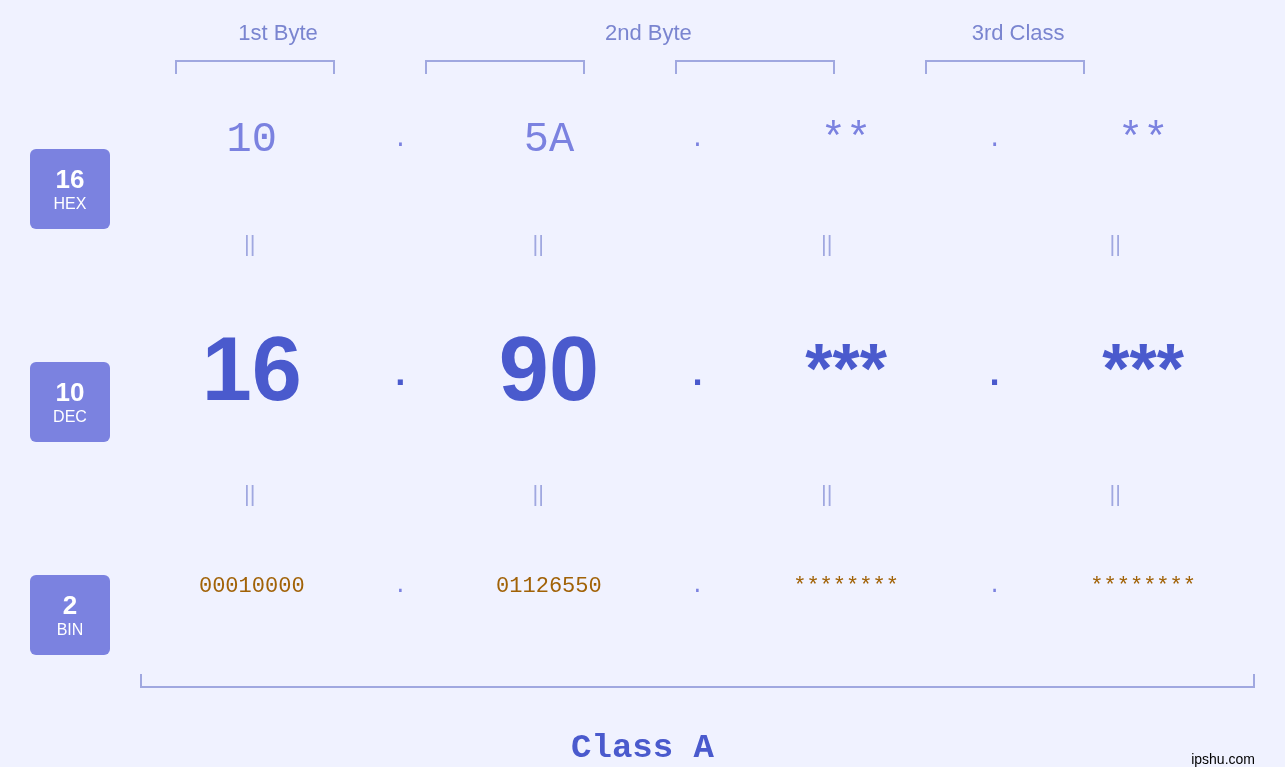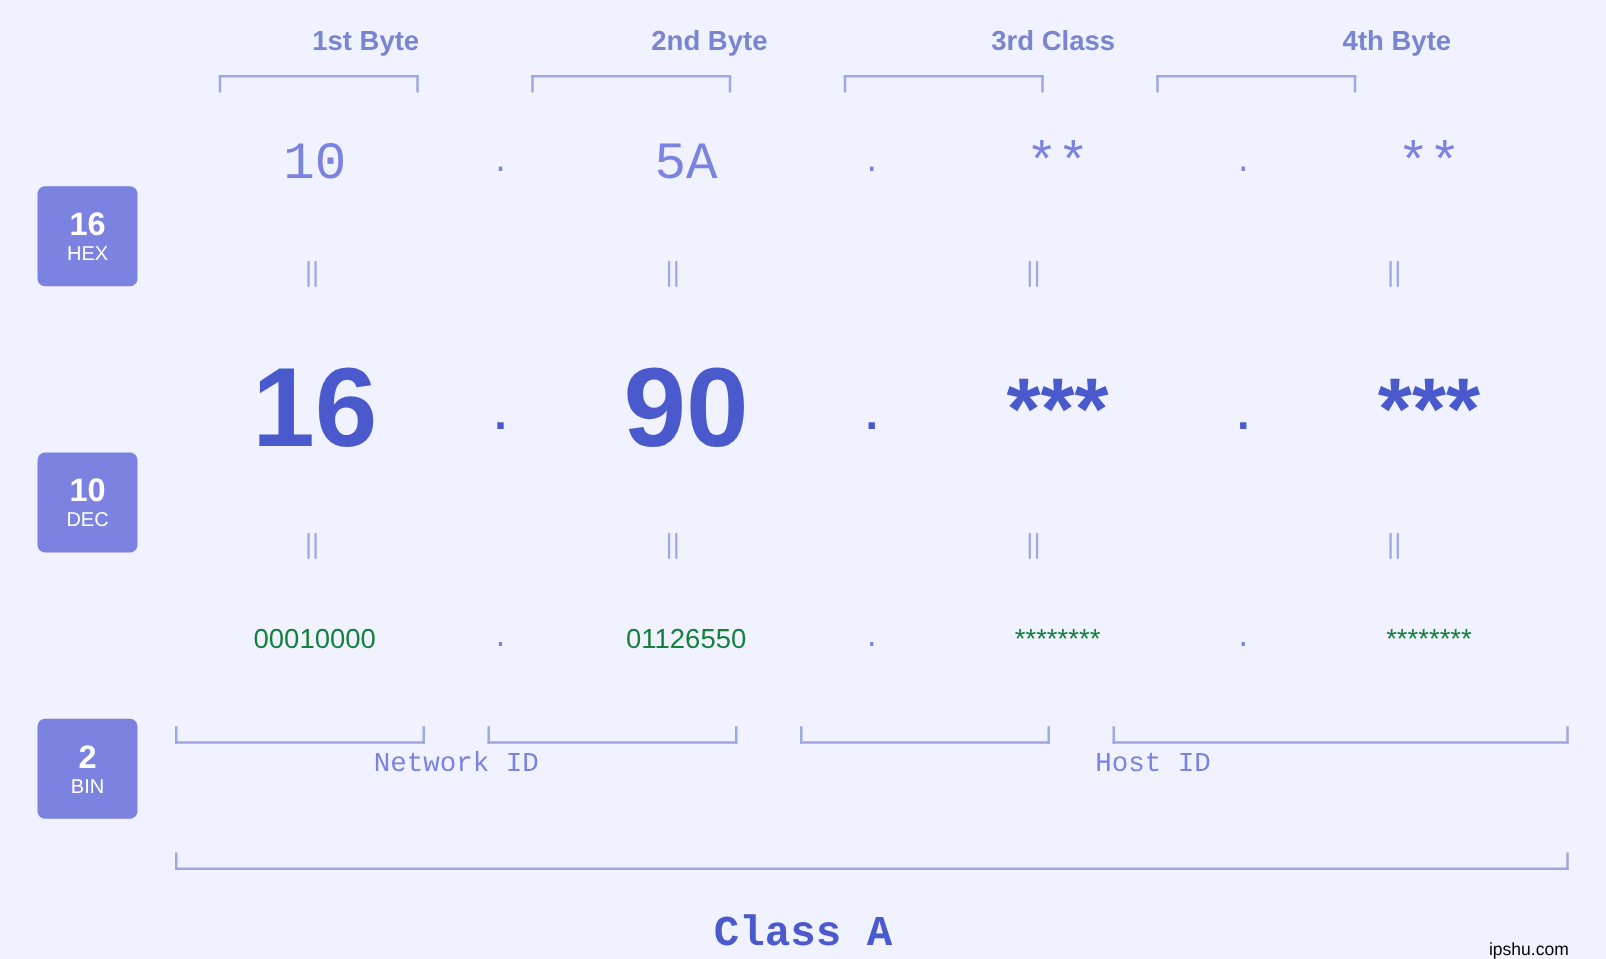--- a/index.html
+++ b/index.html
@@ -29,22 +29,22 @@
       padding-left: 155px;
       margin-top: 20px;
       justify-content: space-around;
       padding-right: 30px;
     }
 
     .byte-label {
       color: #7a85d0;
       font-size: 22px;
       font-family: Arial, sans-serif;
-      font-weight: bold;
-      text-align: center;
+      font-weight: normal;
+      text-align: left;
       width: 200px;
     }
 
     
     .bracket-row {
       display: flex;
       width: 100%;
       padding-left: 155px;
       padding-right: 30px;
       margin-top: 5px;
@@ -137,23 +137,23 @@
 
     .dec-val {
       color: #4a5acd;
       font-size: 90px;
       font-weight: bold;
       font-family: Arial, sans-serif;
       line-height: 1;
     }
 
     .bin-val {
-      color: #15803d;
+      color: #a16207;
       font-size: 22px;
-      font-family: Liberation Sans, sans-serif;
+      font-family: Liberation Mono, monospace;
     }
 
     .dot-large {
       color: #4a5acd;
       font-size: 36px;
       font-weight: bold;
       width: 50px;
       text-align: center;
       align-self: flex-end;
       padding-bottom: 18px;
@@ -240,21 +240,20 @@
   </style>
 </head>
 <body>
 
 <div class="main-container">
 
   <div class="byte-headers">
     <div class="byte-label">1st Byte</div>
     <div class="byte-label">2nd Byte</div>
     <div class="byte-label">3rd Class</div>
-    <div class="byte-label">4th Byte</div>
   </div>
 
   <div class="bracket-row">
     <div class="bracket-group">
       <div class="bracket-line"></div>
     </div>
     <div class="dot-sep">&nbsp;</div>
     <div class="bracket-group">
       <div class="bracket-line"></div>
     </div>
@@ -354,37 +353,20 @@
         <div class="dot-small">.</div>
         <div class="byte-cell">
           <span class="bin-val">********</span>
         </div>
         <div class="dot-small">.</div>
         <div class="byte-cell">
           <span class="bin-val">********</span>
         </div>
       </div>
 
-      <div style="margin-top:6px;">
-        <div class="bottom-brackets">
-
-          <div style="width:200px; height:14px; border:2px solid #a0a8e0; border-top:none;"></div>
-          <div style="width:50px;"></div>
-          <div style="width:200px; height:14px; border:2px solid #a0a8e0; border-top:none;"></div>
-          <div style="width:50px;"></div>
-
-          <div style="width:200px; height:14px; border:2px solid #a0a8e0; border-top:none;"></div>
-          <div style="width:50px;"></div>
-          <div style="flex:1; height:14px; border:2px solid #a0a8e0; border-top:none;"></div>
-        </div>
-        <div class="bottom-labels">
-          <div style="width:450px; text-align:center; color:#7b82e0; font-size:22px; font-family:'Courier New',monospace;">Network ID</div>
-          <div style="flex:1; text-align:center; color:#7b82e0; font-size:22px; font-family:'Courier New',monospace;">Host ID</div>
-        </div>
-      </div>
 
       <div style="margin-top:8px; height:14px; border:2px solid #a0a8e0; border-top:none; width:100%;"></div>
 
     </div>
   </div>
 
   <div class="class-row">
     <span class="class-label">Class A</span>
     <span class="watermark">ipshu.com</span>
   </div>

